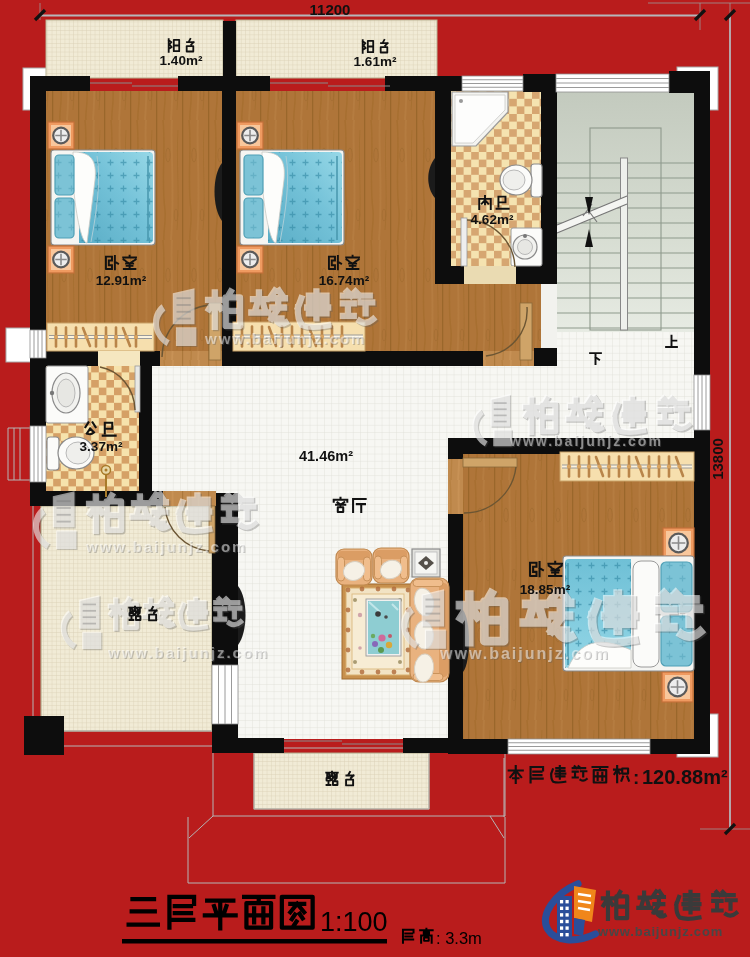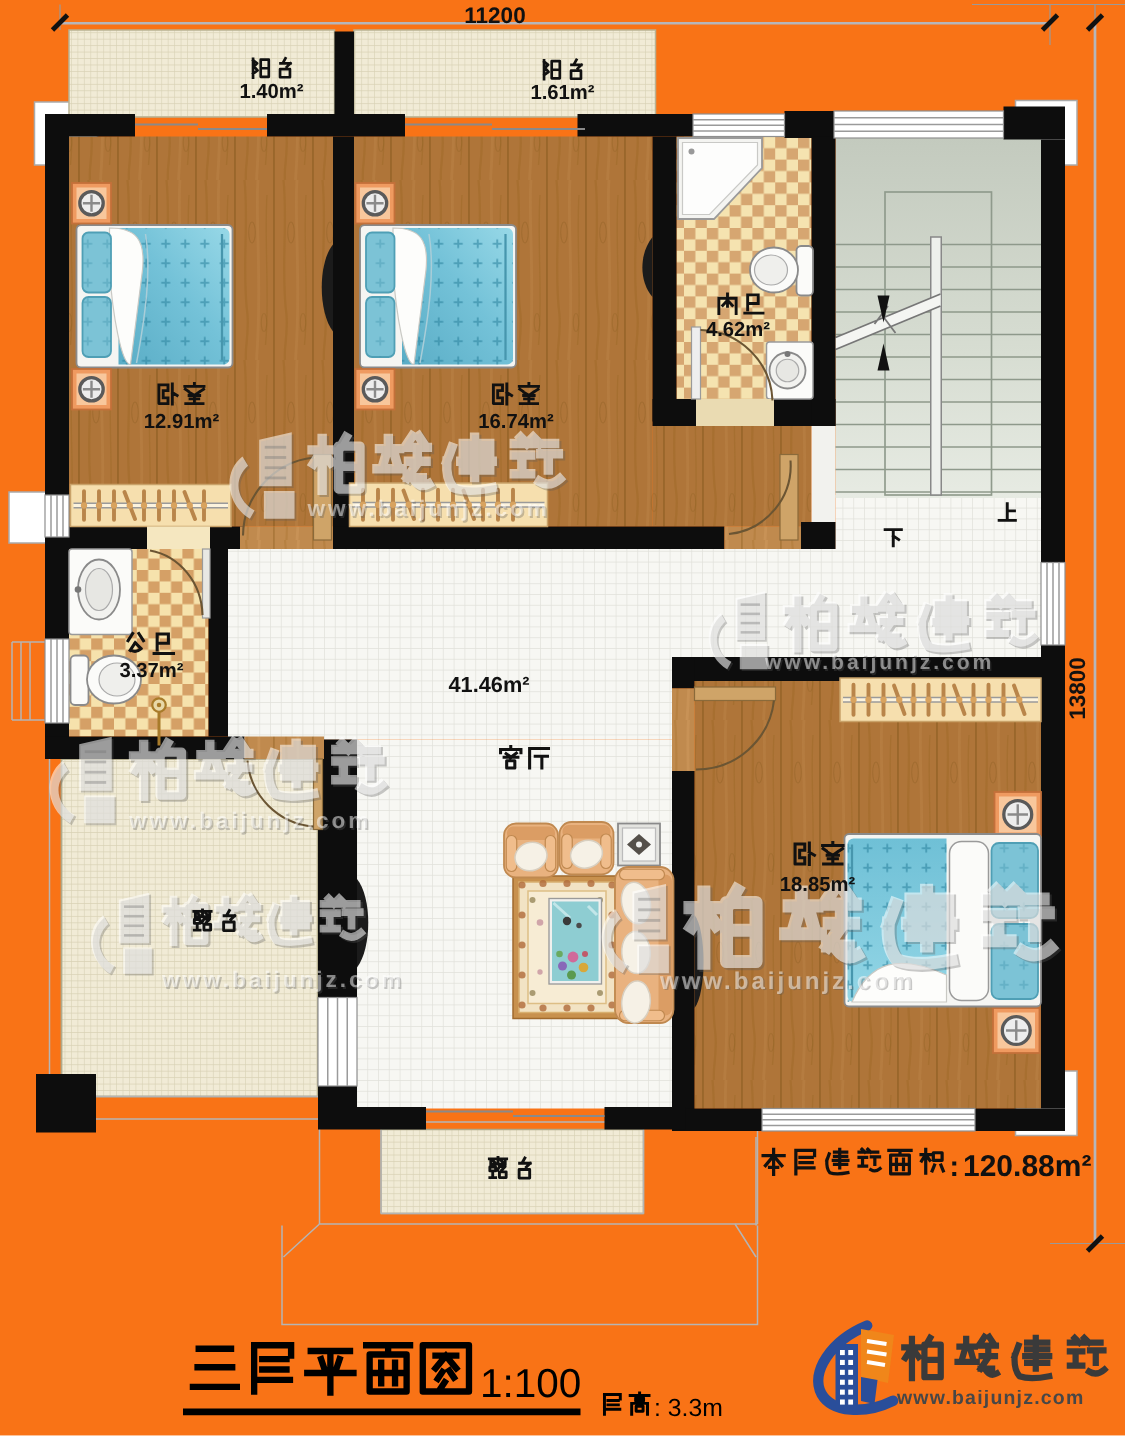--- a/index.html
+++ b/index.html
@@ -1,16 +1,16 @@
 <!DOCTYPE html>
 <html><head><meta charset="utf-8">
 <style>
 html,body{margin:0;padding:0;background:#fff;}
 *{box-sizing:border-box;}
-.page{position:relative;width:750px;height:957px;background:#f97316;overflow:hidden;
+.page{position:relative;width:750px;height:957px;background:#b91c1c;overflow:hidden;
  font-family:"Liberation Sans",sans-serif;}
 svg{position:absolute;left:0;top:0;}
 .glyph{fill:none;stroke-linecap:square;stroke-linejoin:round;}
 </style></head><body>
 <div class="page">
 <svg width="750" height="957" viewBox="0 0 750 957">
 <defs>
 
 <linearGradient id="gwood" x1="0" y1="0" x2="1" y2="0">
  <stop offset="0" stop-color="#a86d2c"></stop>

